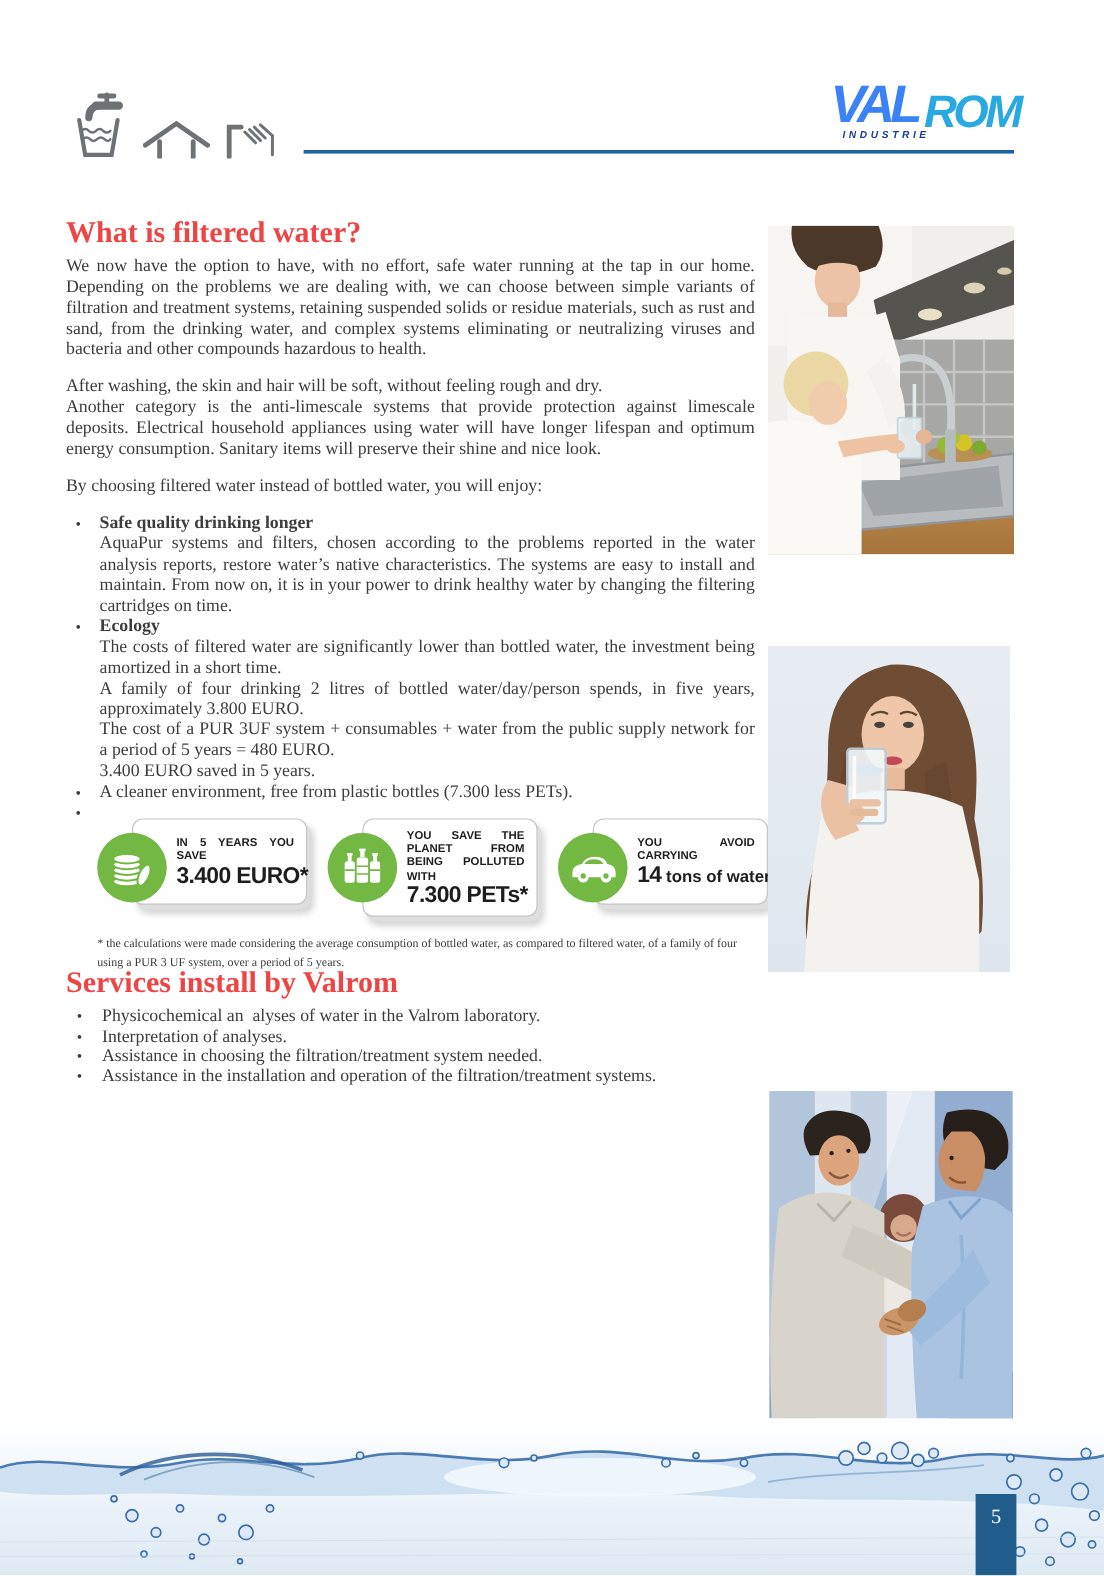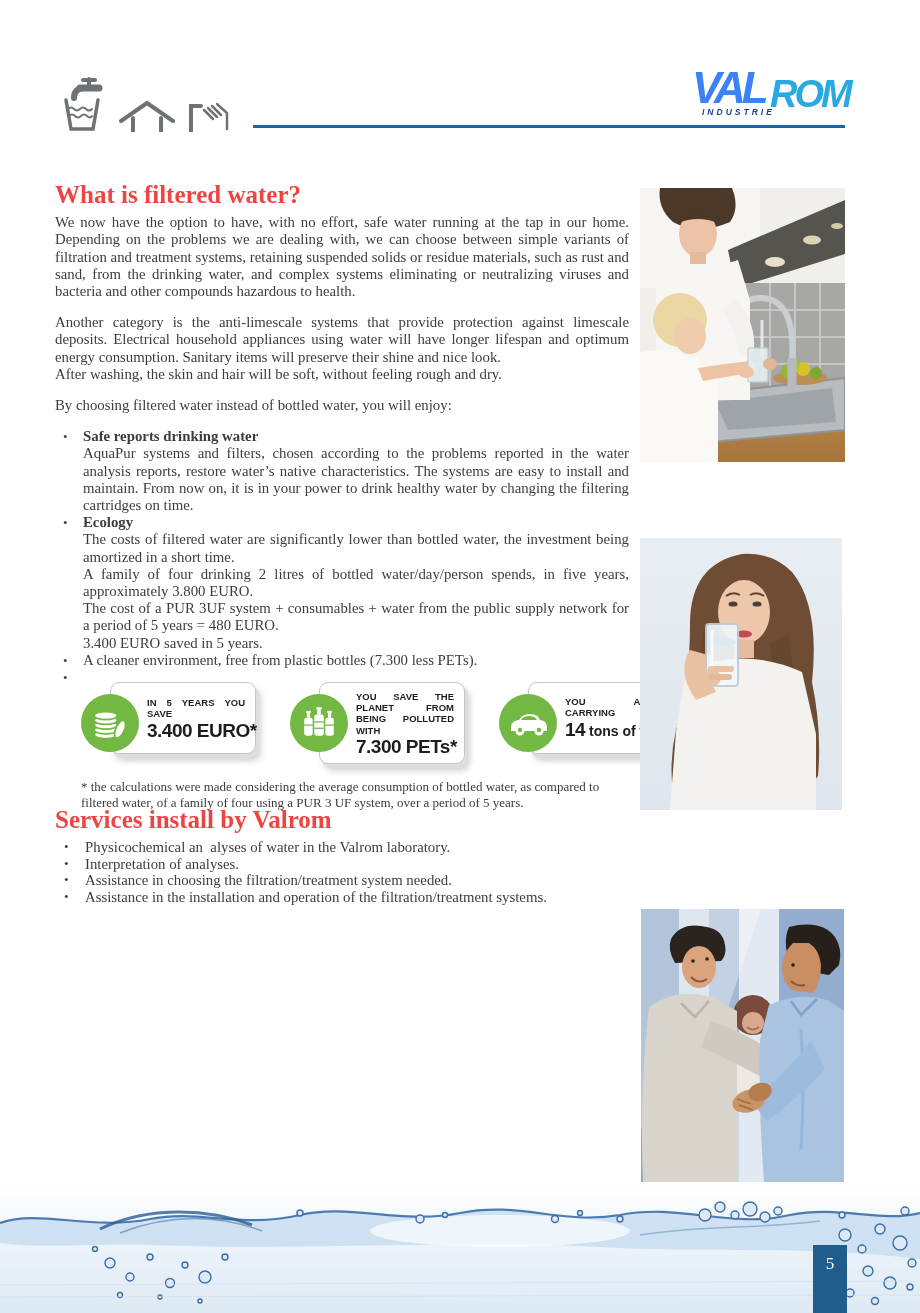--- a/index.html
+++ b/index.html
@@ -20,35 +20,35 @@
            text-align:justify;}
   h1.sec{font-size:25px;color:#ef4444;margin:0 0 11px 0;font-weight:bold;text-align:left;}
   .content p{margin:0;}
   .gap{height:14px;}
   .blist{margin:0;}
   .bitem{position:relative;padding-left:28px;}
   .bdot{position:absolute;left:8px;top:0;font-size:13px;}
   .btitle{font-weight:bold;}
 
   
-  .badges{display:flex;gap:34px;margin:13px 0 0 26px;}
+  .badges{display:flex;gap:17px;margin:13px 0 0 26px;}
   .badge{position:relative;padding-left:29px;}
   .badge-card{width:146px;min-height:72px;box-sizing:border-box;background:#fff;
       border:1.5px solid #c6c6c6;border-radius:9px;padding:8px 10px 8px 36px;
       display:flex;flex-direction:column;justify-content:center;
       box-shadow:3px 4px 0 #dedede,5px 7px 6px rgba(0,0,0,.18);
       font-family:"Liberation Sans",sans-serif;}
   .badge-circle{position:absolute;left:0;top:50%;transform:translateY(-50%);
       width:58px;height:58px;border-radius:50%;background:#72b843;
       display:flex;align-items:center;justify-content:center;z-index:2;}
   .b-label{font-size:9.5px;font-weight:bold;color:#1d1d1d;line-height:1.18;max-width:104px;}
   .b-value{font-size:19px;font-weight:bold;color:#1d1d1d;letter-spacing:-.5px;margin-top:2px;white-space:nowrap;}
   .b-value .v-small{font-size:14px;letter-spacing:0;}
 
-  .footnote{margin:15px 0 0 26px;width:548px;font-size:13px;line-height:16px;text-align:left;}
+  .footnote{margin:15px 0 0 26px;width:548px;font-size:10px;line-height:16px;text-align:left;}
 
   .svc-title{margin-top:30px;}
   .svc-list{margin-top:9px;}
   .svc-item{position:relative;padding-left:30px;text-align:left;line-height:16.6px;}
   .svc-item .bdot{left:9px;}
 
   
   .photo{position:absolute;overflow:hidden;}
   .photo svg{display:block;}
   #photo1{left:640px;top:188px;width:205px;height:274px;}
@@ -99,30 +99,30 @@
     <span class="val">VAL</span>
     <span class="rom">ROM</span>
     <span class="industrie">INDUSTRIE</span>
   </div>
   <div class="hdr-rule"></div>
 
   <div class="content">
     <h1 class="sec">What is filtered water?</h1>
     <p>We now have the option to have, with no effort, safe water running at the tap in our home. Depending on the problems we are dealing with, we can choose between simple variants of filtration and treatment systems, retaining suspended solids or residue materials, such as rust and sand, from the drinking water, and complex systems eliminating or neutralizing viruses and bacteria and other compounds hazardous to health.</p>
     <div class="gap"></div>
+    <p>After washing, the skin and hair will be soft, without feeling rough and dry.</p>
     <p>Another category is the anti-limescale systems that provide protection against limescale deposits. Electrical household appliances using water will have longer lifespan and optimum energy consumption. Sanitary items will preserve their shine and nice look.</p>
-    <p>After washing, the skin and hair will be soft, without feeling rough and dry.</p>
     <div class="gap"></div>
     <p>By choosing filtered water instead of bottled water, you will enjoy:</p>
     <div class="gap"></div>
 
     <div class="blist">
       <div class="bitem">
         <span class="bdot">•</span>
-        <div class="btitle">Safe reports drinking water</div>
+        <div class="btitle">Safe quality drinking longer</div>
         <p>AquaPur systems and filters, chosen according to the problems reported in the water analysis reports, restore water’s native characteristics. The systems are easy to install and maintain. From now on, it is in your power to drink healthy water by changing the filtering cartridges on time.</p>
       </div>
       <div class="bitem">
         <span class="bdot">•</span>
         <div class="btitle">Ecology</div>
         <p>The costs of filtered water are significantly lower than bottled water, the investment being amortized in a short time.</p>
         <p>A family of four drinking 2 litres of bottled water/day/person spends, in five years, approximately 3.800 EURO.</p>
         <p>The cost of a PUR 3UF system + consumables + water from the public supply network for a period of 5 years = 480 EURO.</p>
         <p>3.400 EURO saved in 5 years.</p>
       </div>

